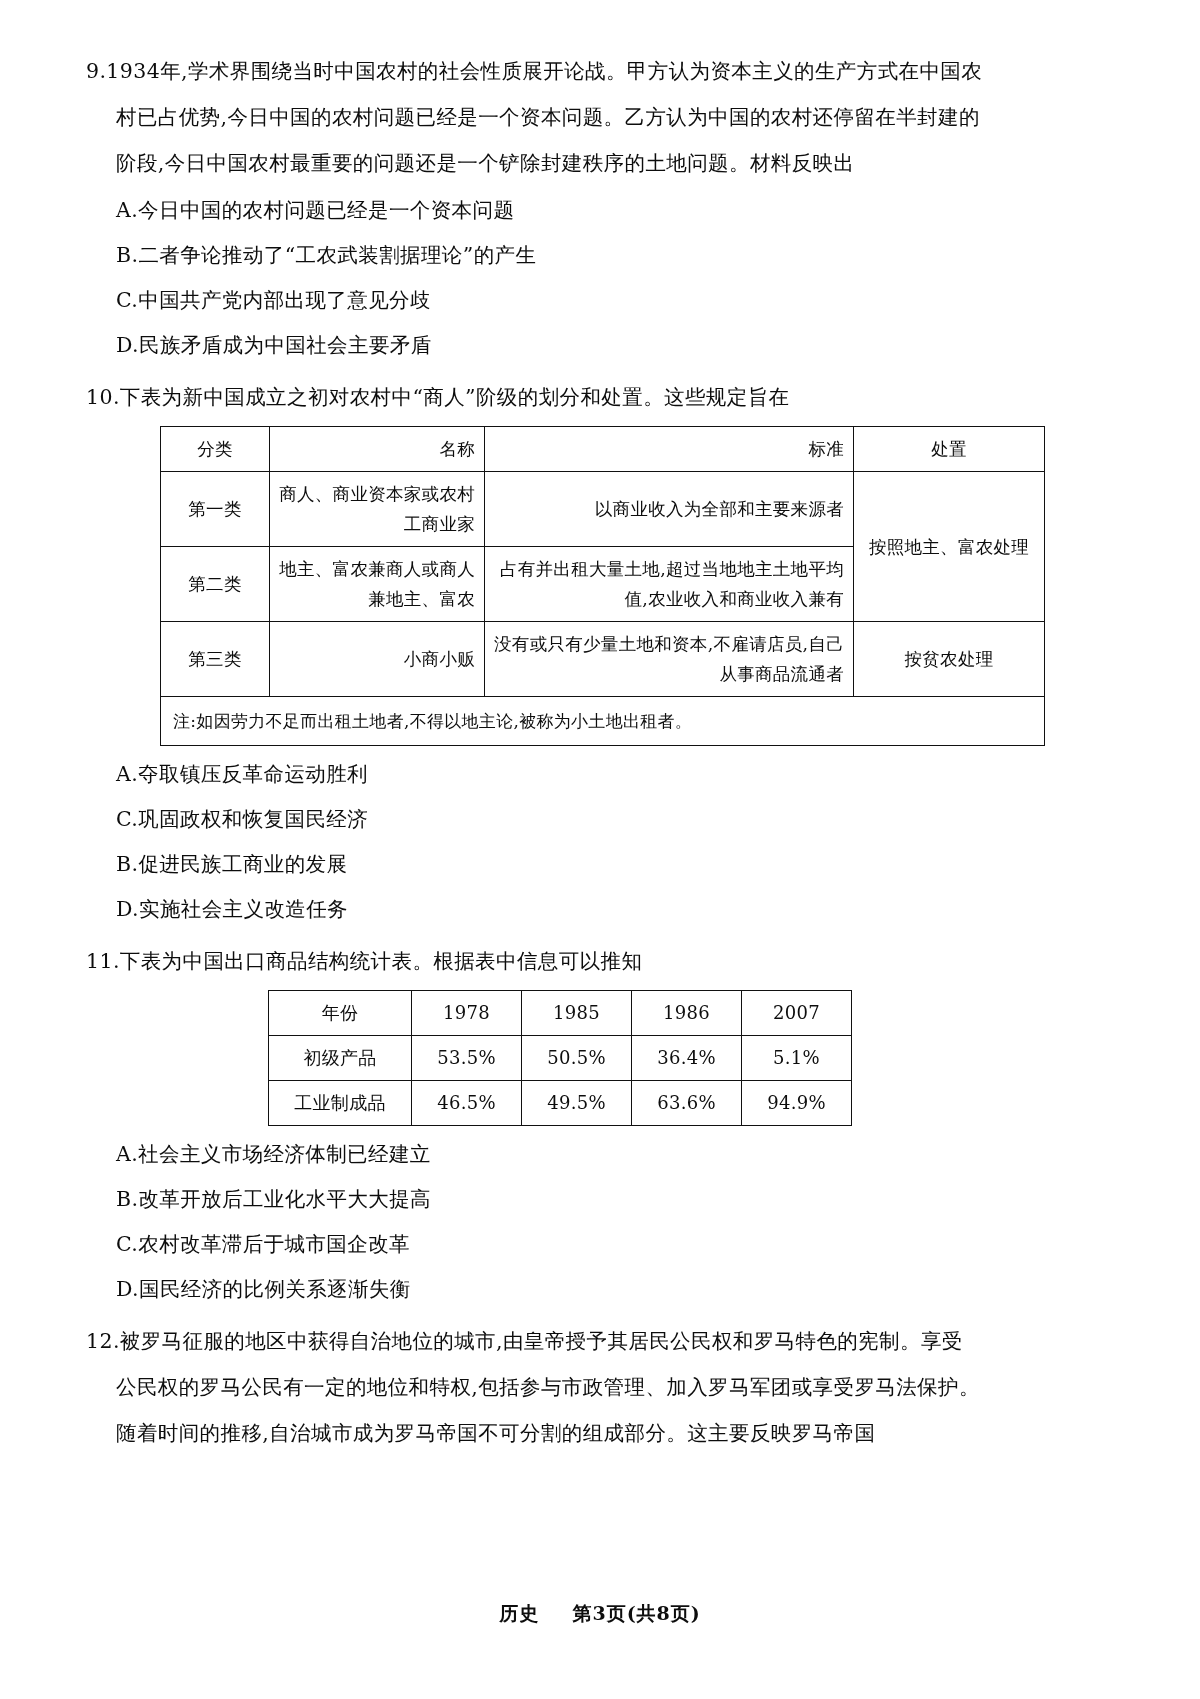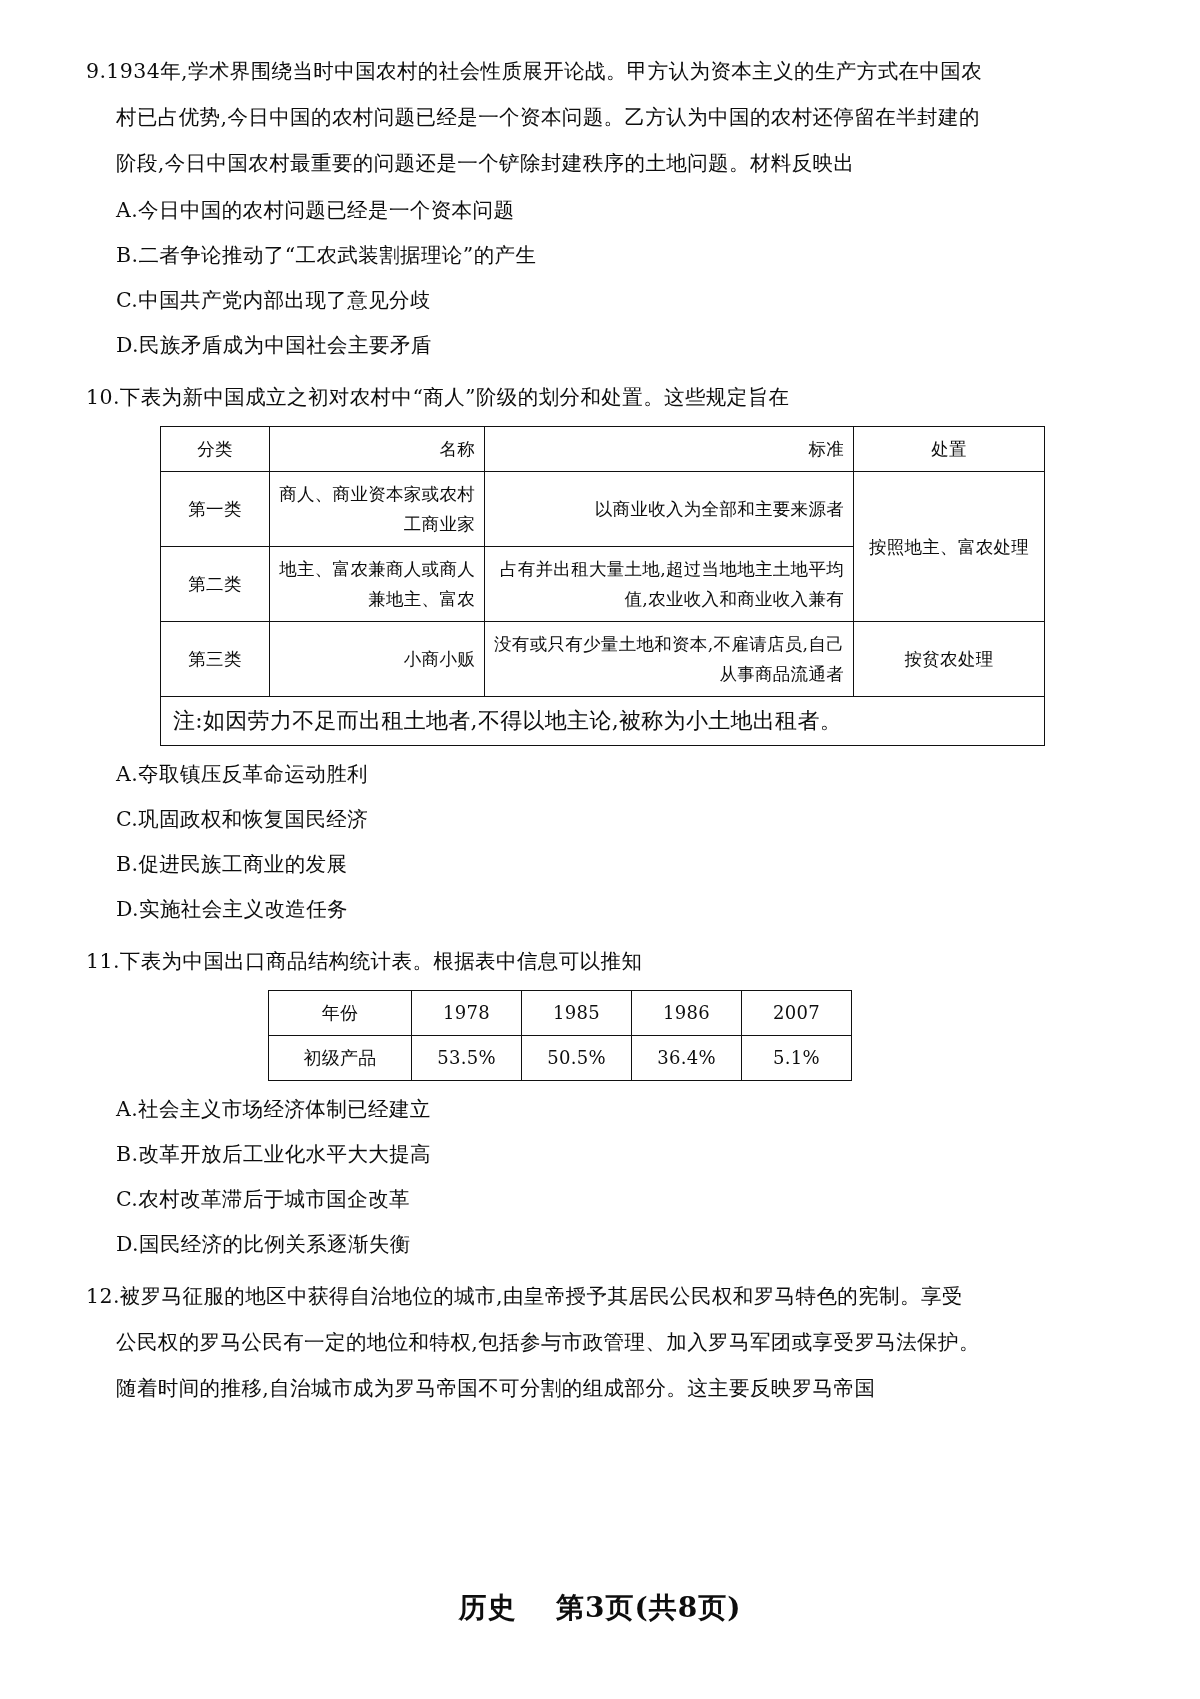--- a/index.html
+++ b/index.html
@@ -79,21 +79,21 @@
     width: 808px;
     table-layout: fixed;
   }
   #table-classification td.c-cat  { width: 90px;  text-align: center; }
   #table-classification td.c-name { width: 196px; }
   #table-classification td.c-std  { width: 350px; }
   #table-classification td.c-disp { width: 172px; text-align: center; }
   #table-classification td.note {
     text-align: left;
     padding: 9px 12px;
-    font-size: 22px;
+    font-size: 17px;
   }
   .thead td { text-align: center; }
 
   
   #table-export {
     margin-left: 182px;
     width: 584px;
     table-layout: fixed;
   }
   #table-export td {
@@ -105,21 +105,21 @@
     width: 124px;
   }
 
   
   .footer {
     position: absolute;
     left: 0;
     right: 0;
     bottom: 72px;
     text-align: center;
-    font-size: 28px;
+    font-size: 19px;
     letter-spacing: 1px;
     font-weight: 600;
   }
   .footer .sep { display: inline-block; width: 18px; }
 </style>
 </head>
 <body>
 
 <div class="page">
   <div class="content">
@@ -199,20 +199,27 @@
               <td>1986</td>
               <td>2007</td>
             </tr>
             <tr>
               <td class="rowhead">初级产品</td>
               <td>53.5%</td>
               <td>50.5%</td>
               <td>36.4%</td>
               <td>5.1%</td>
             </tr>
+            <tr>
+              <td class="rowhead">工业制成品</td>
+              <td>46.5%</td>
+              <td>49.5%</td>
+              <td>63.6%</td>
+              <td>94.9%</td>
+            </tr>
           </tbody>
         </table>
       </div>
 
       <div class="q-options">
         <div class="opt">A.社会主义市场经济体制已经建立</div>
         <div class="opt">B.改革开放后工业化水平大大提高</div>
         <div class="opt">C.农村改革滞后于城市国企改革</div>
         <div class="opt">D.国民经济的比例关系逐渐失衡</div>
       </div>

